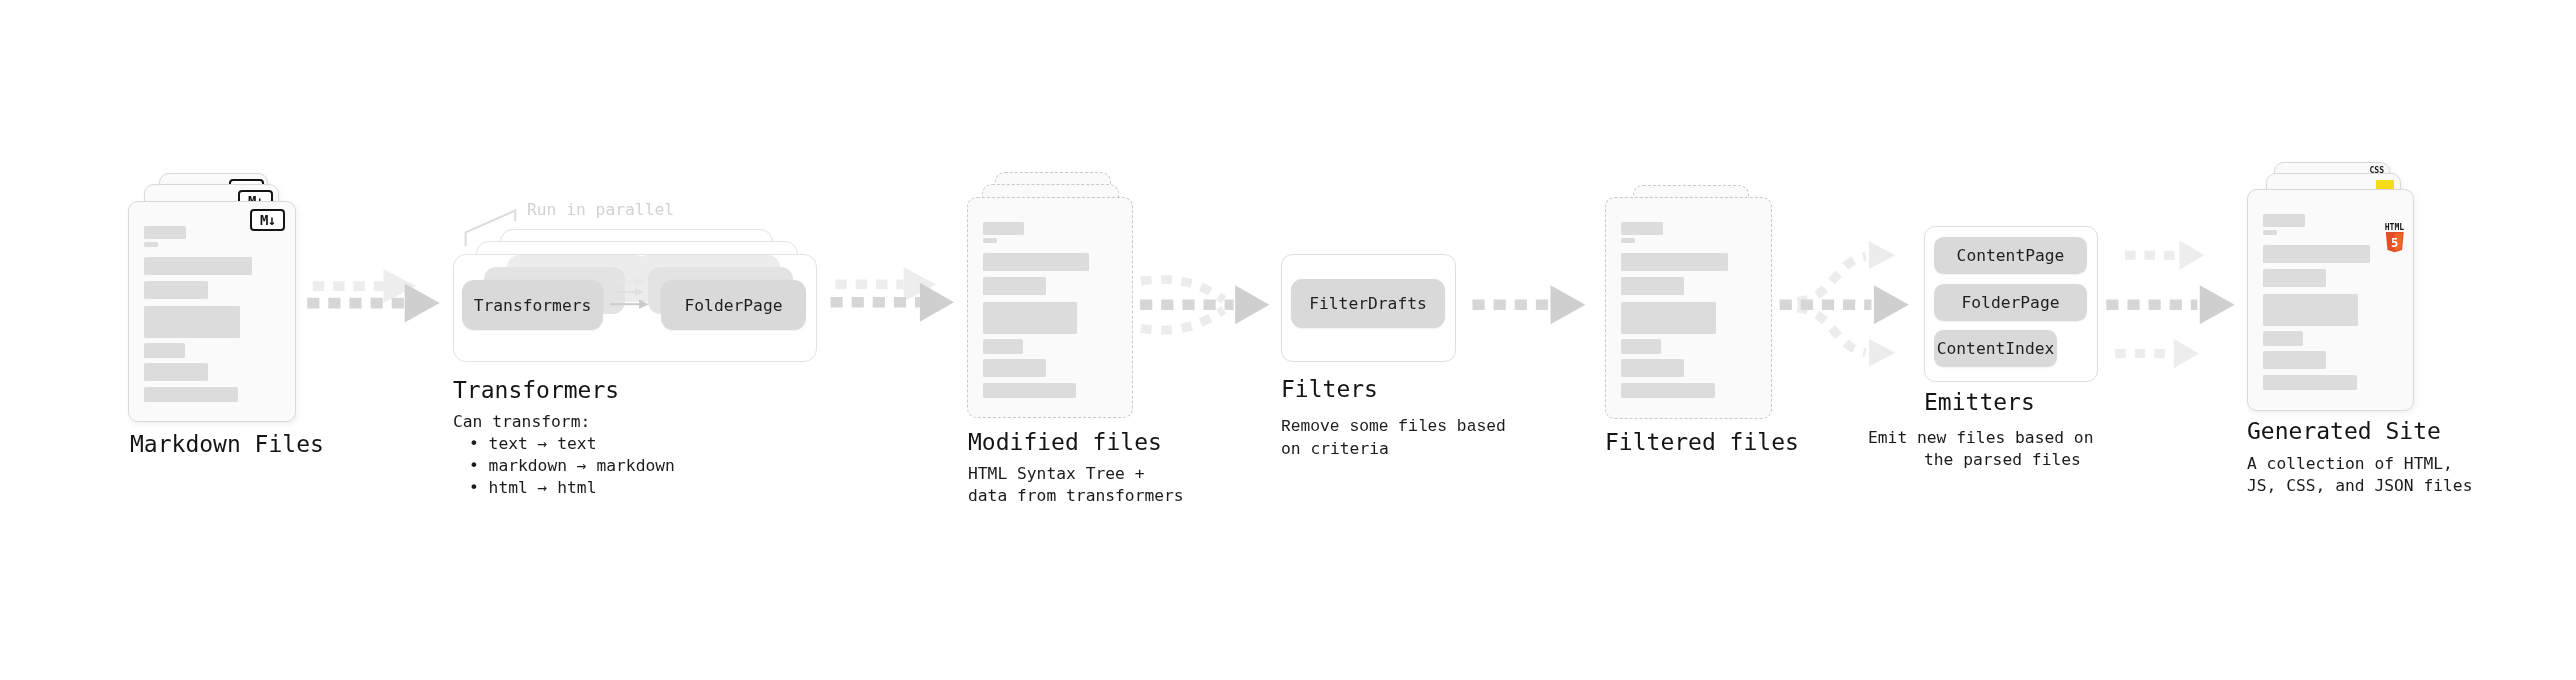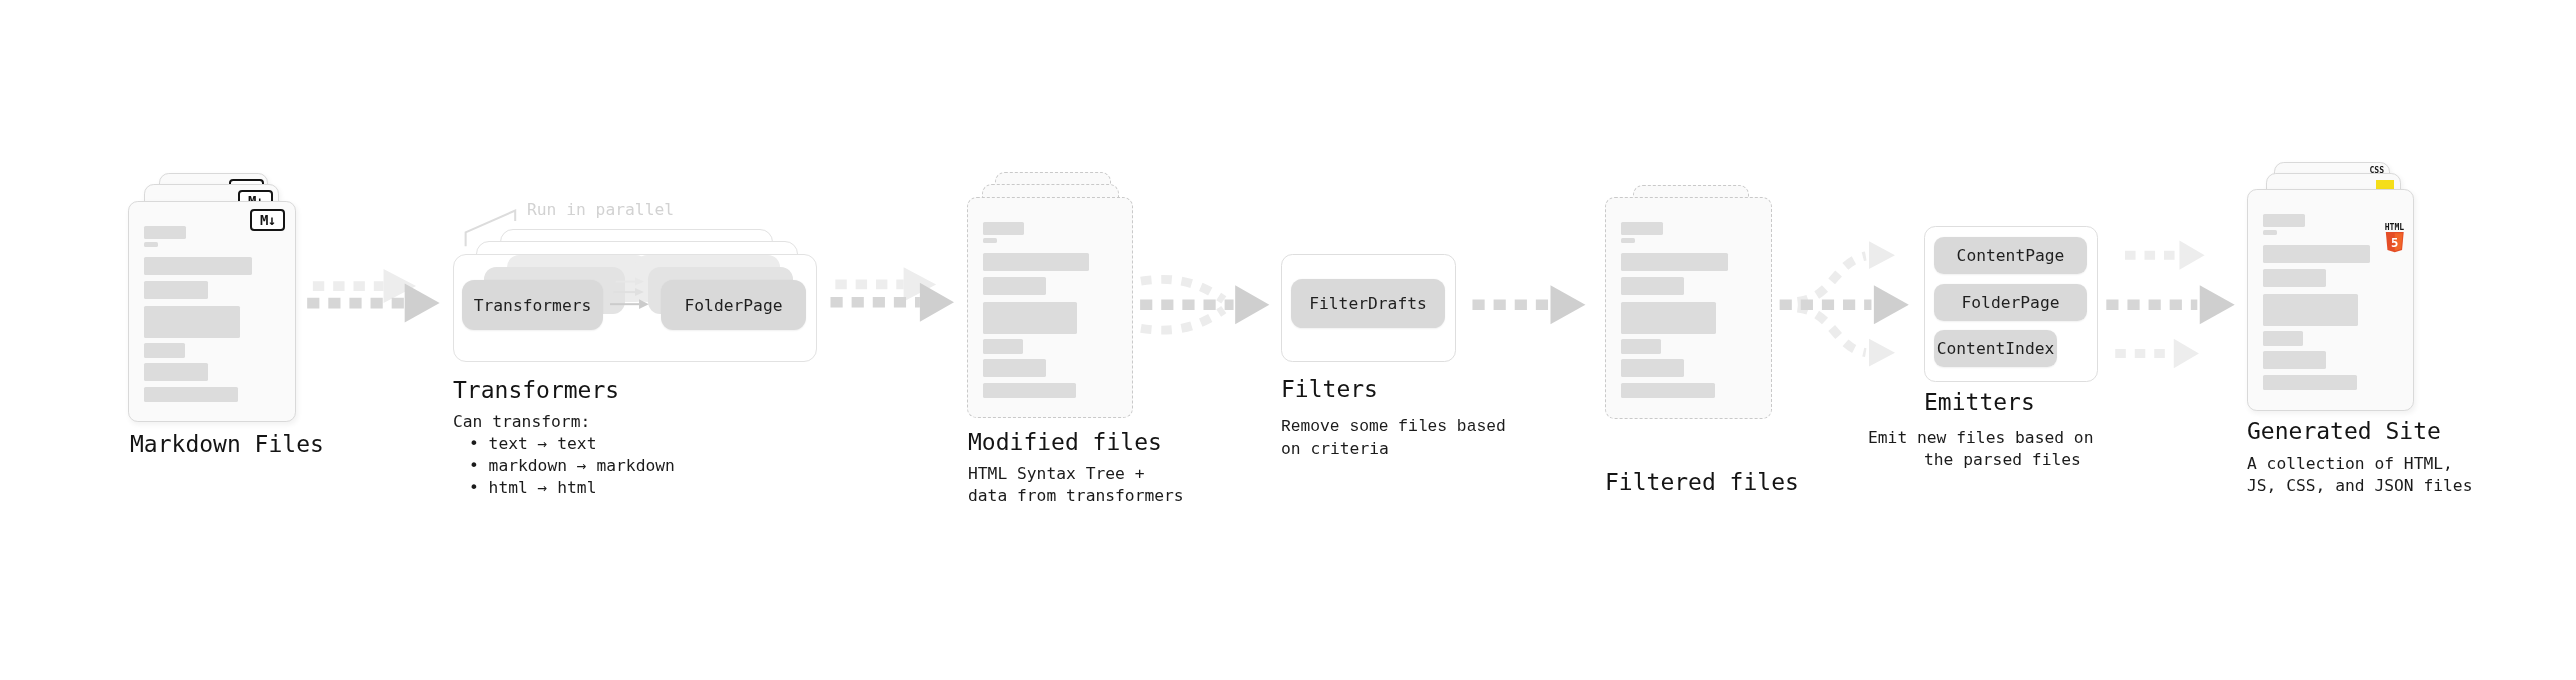--- a/index.html
+++ b/index.html
@@ -180,21 +180,21 @@
           <div class="bar" style="width: 31%; height: 12.2px; margin-top: 24.4px;"></div>
           <div class="bar" style="width: 10%; height: 4.9px; margin-top: 3.3px;"></div>
           <div class="bar" style="width: 80%; height: 18px; margin-top: 9.8px;"></div>
           <div class="bar" style="width: 47%; height: 18px; margin-top: 6.5px;"></div>
           <div class="bar" style="width: 71%; height: 32.5px; margin-top: 6.5px;"></div>
           <div class="bar" style="width: 30%; height: 14.6px; margin-top: 4.9px;"></div>
           <div class="bar" style="width: 47%; height: 18px; margin-top: 5.7px;"></div>
           <div class="bar" style="width: 70%; height: 14.6px; margin-top: 5.7px;"></div>
         </div>
     </div>
-    <div class="stage-label" style="left:1605px;top:429px;margin-top:40px;">Filtered files</div>
+    <div class="stage-label" style="left:1605px;top:429px;">Filtered files</div>
   </section>
 
   <section>
     <div class="frame" style="left:1924px;top:226px;width:172px;height:154px;border-radius:11.4px;border-color:#dedede;"></div>
     <div class="node-btn" style="left:1934px;top:237px;width:153px;height:37px;border-radius:9.8px;">ContentPage</div>
     <div class="node-btn" style="left:1934px;top:284px;width:153px;height:37px;border-radius:9.8px;">FolderPage</div>
     <div class="node-btn" style="left:1934px;top:330px;width:123px;height:37px;border-radius:9.8px;">ContentIndex</div>
     <div class="stage-label" style="left:1924px;top:389px;">Emitters</div>
     <div class="stage-desc" style="left:1868px;top:427px;">Emit new files based on</div>
     <div class="stage-desc" style="left:1924px;top:449px;">the parsed files</div>

